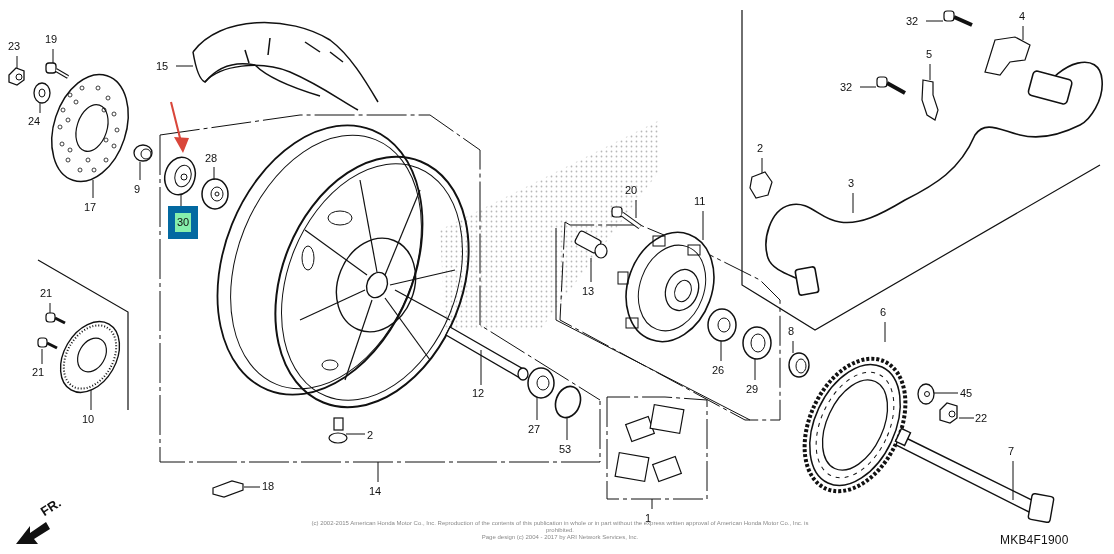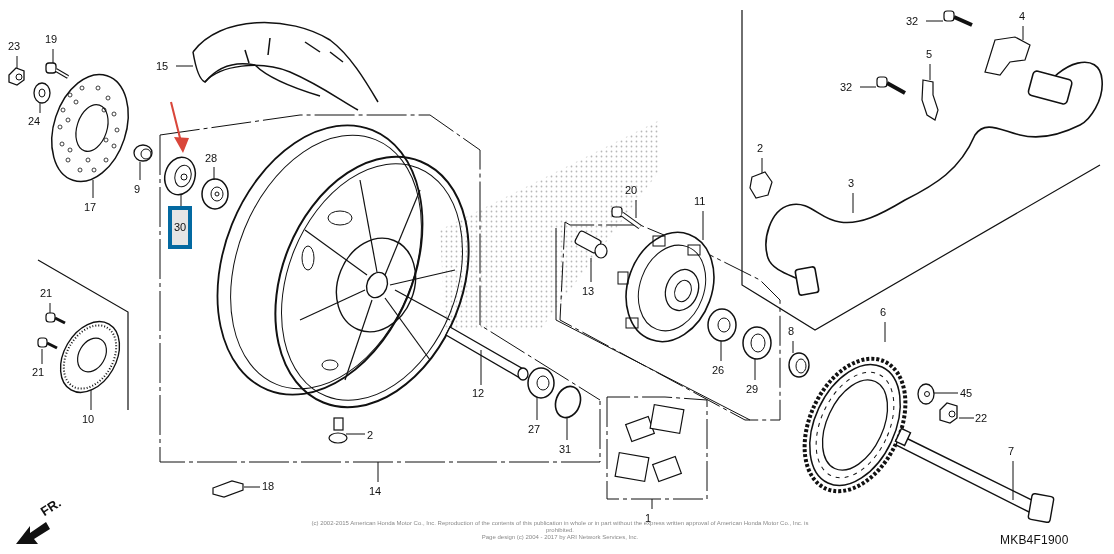--- a/index.html
+++ b/index.html
@@ -1,20 +1,20 @@
 <!DOCTYPE html>
 <html><head>
   <meta charset="utf-8">
   <style>
     html, body { margin: 0; padding: 0; background: #ffffff; }
     body { width: 1114px; height: 554px; position: relative; overflow: hidden; font-family: "Liberation Sans", sans-serif; color: #111; }
     #stage { position: absolute; left: 0; top: 0; width: 1114px; height: 554px; }
     svg { position: absolute; left: 0; top: 0; }
     .callout { position: absolute; font-family: "Liberation Sans", sans-serif; font-size: 11px; line-height: 17px; color: #111; white-space: nowrap; cursor: pointer; }
-    .callout.hl { background: #e5e5e5; border: 4px solid #0369a1; padding: 9px 2px; }
+    .callout.hl { background: #86efac; border: 7px solid #0369a1; padding: 1px 2px; }
     .copyright { position: absolute; left: 300px; top: 520px; width: 520px; text-align: center; font-size: 6px; line-height: 7px; color: #8a8a8a; }
     .figcode { position: absolute; left: 1000px; top: 533px; font-size: 12px; color: #111; letter-spacing: 0.2px; }
     .fr-label { position: absolute; left: 46px; top: 504px; font-size: 13px; font-weight: bold; transform: rotate(-33deg); transform-origin: left bottom; color: #111; }
   </style>
 </head>
 <body>
 
 <div id="stage">
 
   <svg width="1114" height="554" viewBox="0 0 1114 554">
@@ -264,21 +264,21 @@
   <span class="callout hl" style="left:168px;top:206px">30</span>
   <span class="callout" style="left:205px;top:150px">28</span>
   <span class="callout" style="left:40px;top:285px">21</span>
   <span class="callout" style="left:32px;top:364px">21</span>
   <span class="callout" style="left:82px;top:411px">10</span>
   <span class="callout" style="left:367px;top:427px">2</span>
   <span class="callout" style="left:262px;top:478px">18</span>
   <span class="callout" style="left:369px;top:483px">14</span>
   <span class="callout" style="left:472px;top:385px">12</span>
   <span class="callout" style="left:528px;top:421px">27</span>
-  <span class="callout" style="left:559px;top:441px">31</span>
+  <span class="callout" style="left:559px;top:441px">53</span>
   <span class="callout" style="left:625px;top:182px">20</span>
   <span class="callout" style="left:582px;top:283px">13</span>
   <span class="callout" style="left:694px;top:193px">11</span>
   <span class="callout" style="left:712px;top:362px">26</span>
   <span class="callout" style="left:746px;top:381px">29</span>
   <span class="callout" style="left:645px;top:510px">1</span>
   <span class="callout" style="left:788px;top:323px">8</span>
   <span class="callout" style="left:880px;top:304px">6</span>
   <span class="callout" style="left:960px;top:385px">45</span>
   <span class="callout" style="left:975px;top:410px">22</span>

